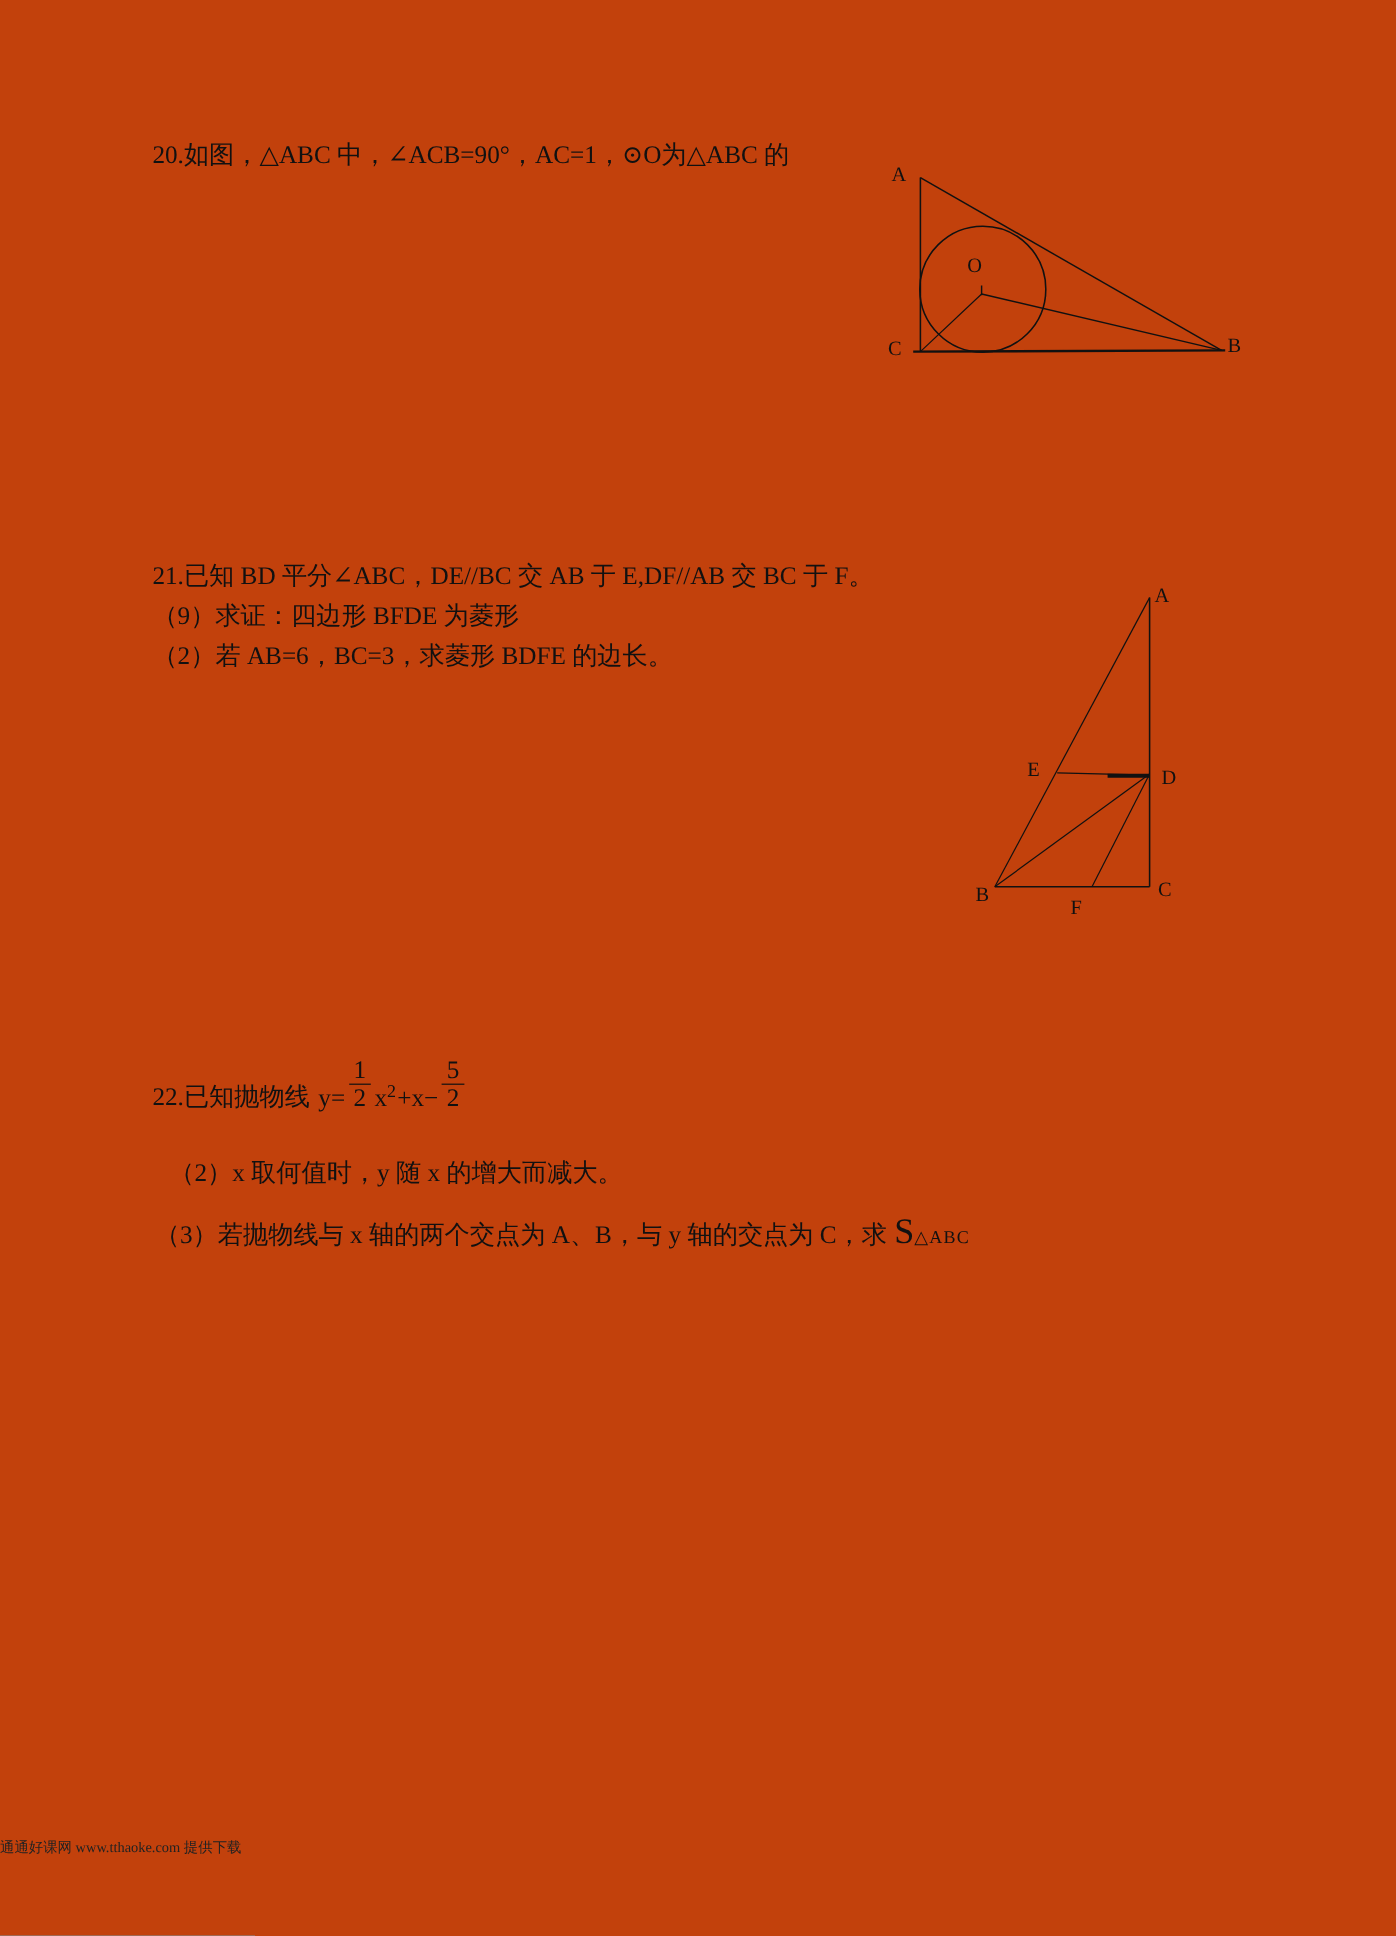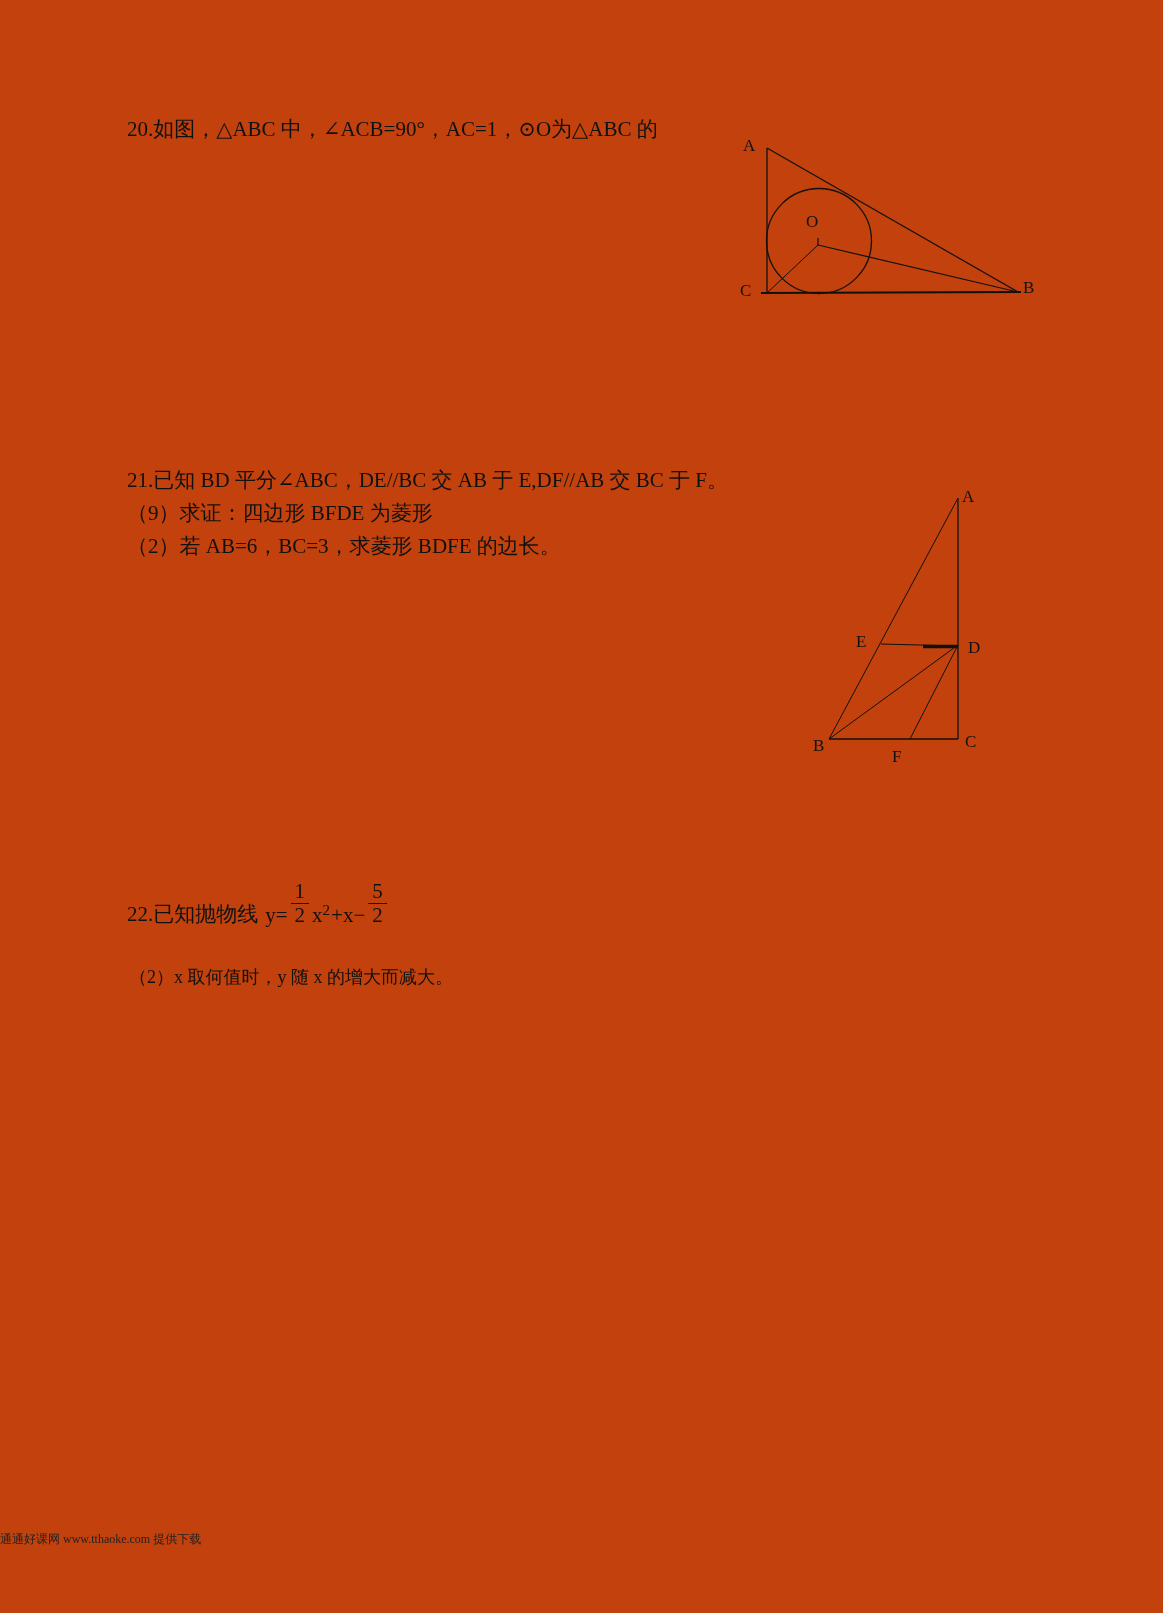--- a/index.html
+++ b/index.html
@@ -31,21 +31,21 @@
   .frac {
     display:inline-flex; flex-direction:column; align-items:center;
     font-size:21px; line-height:1.12; margin:0 3px;
   }
   .frac .den { border-top:1.5px solid #111; }
   .frac span { padding:0 4px; }
   .sup {
     font-size:15px; position:relative; top:-9px; margin-right:1px;
   }
   .q22-part1 { position:absolute; left:129px; top:930px; font-size:21px; line-height:26px; }
-  .q22-part2 { position:absolute; left:129px; top:964px; font-size:18px; line-height:26px; }
+  .q22-part2 { position:absolute; left:141px; top:964px; font-size:21px; line-height:26px; }
   .q22-part3 {
     position:absolute; left:129px; top:1010px;
     display:flex; align-items:baseline; font-size:21px;
   }
   .big-s { font-size:30px; margin-left:6px; }
   .sub-abc { font-size:15px; letter-spacing:1px; }
   .footer {
     position:absolute; left:0; top:1531px; width:100%;
     text-align:left; font-size:12px; color:#222;
   }
@@ -116,16 +116,21 @@
     <span>x</span>
     <span class="sup">2</span>
     <span>+x−</span>
     <span class="frac">
       <span class="num">5</span>
       <span class="den">2</span>
     </span>
   </div>
 
   <div class="q22-part2 textline">（2）x 取何值时，y 随 x 的增大而减大。</div>
+  <div class="q22-part3">
+    <span class="textline">（3）若抛物线与 x 轴的两个交点为 A、B，与 y 轴的交点为 C，求</span>
+    <span class="big-s">S</span>
+    <span class="sub-abc">△ABC</span>
+  </div>
 
   <div class="footer">通通好课网  www.tthaoke.com  提供下载</div>
 
 </div>
 
 </body></html>

